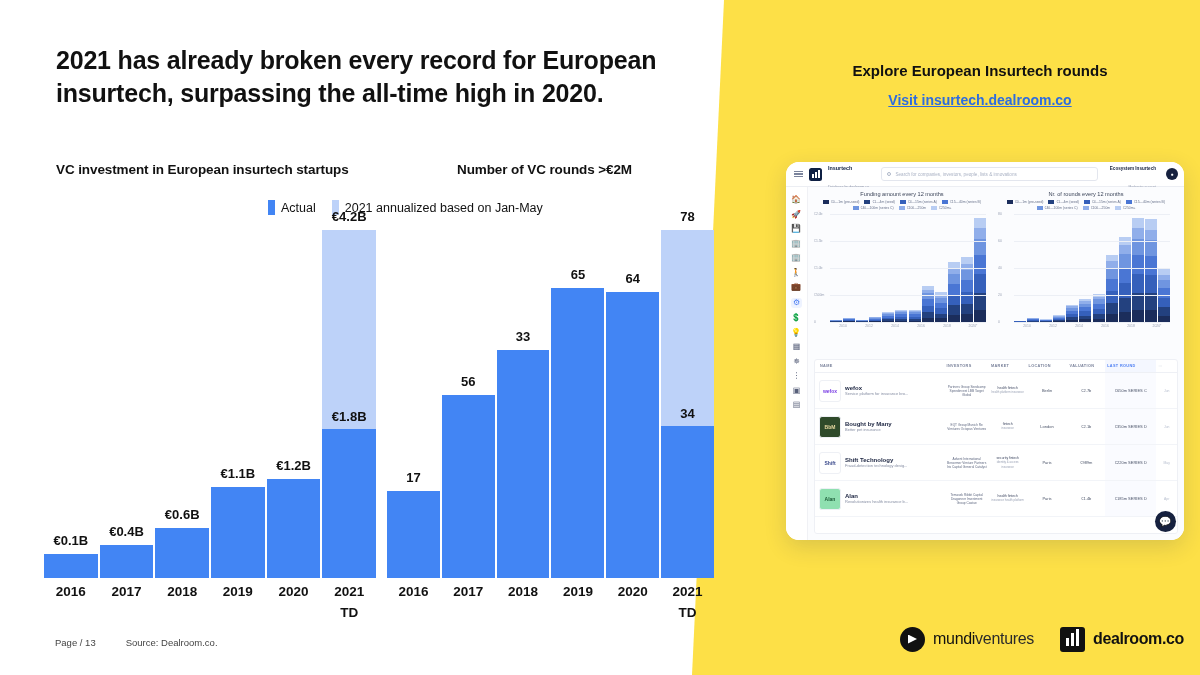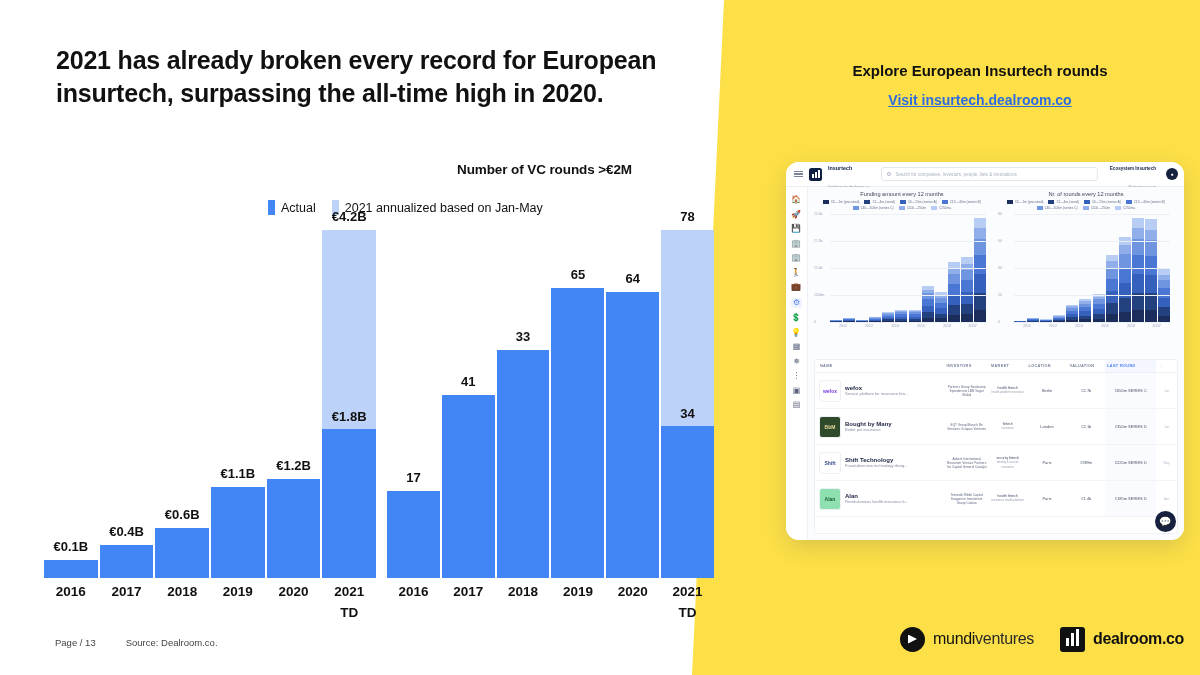--- a/index.html
+++ b/index.html
@@ -211,37 +211,38 @@
   .dr-txt { font-size: 16px; font-weight: bold; color: #111; letter-spacing: -0.4px; }
 </style>
 </head>
 <body>
 
 <div id="slide">
   <div id="left-panel"></div>
 
   <div id="headline">2021 has already broken every record for European insurtech, surpassing the all-time high in 2020.</div>
 
+  <div class="chart-title" id="title-left">VC investment in European insurtech startups</div>
   <div class="chart-title" id="title-right">Number of VC rounds &gt;€2M</div>
 
   <div id="legend">
     <div class="legend-item">
       <span class="legend-swatch" id="sw-actual" style="background: rgb(66, 133, 244);"></span>
       <span>Actual</span>
     </div>
     <div class="legend-item">
       <span class="legend-swatch" id="sw-proj" style="background: rgb(189, 210, 249);"></span>
       <span>2021 annualized based on Jan-May</span>
     </div>
   </div>
 
   <div class="chart" id="chart-left">
     <div class="bars">
         <div class="bar-col">
-          <div class="seg-actual" style="height: 18px;">
+          <div class="seg-actual" style="height: 24px;">
             <span class="val-label val-top">€0.1B</span>
           </div>
         </div>
         <div class="bar-col">
           <div class="seg-actual" style="height: 33.1429px;">
             <span class="val-label val-top">€0.4B</span>
           </div>
         </div>
         <div class="bar-col">
           <div class="seg-actual" style="height: 49.7143px;">
@@ -279,21 +280,21 @@
 
   <div class="chart" id="chart-right">
     <div class="bars">
         <div class="bar-col">
           <div class="seg-actual" style="height: 87px;">
             <span class="val-label val-top">17</span>
           </div>
         </div>
         <div class="bar-col">
           <div class="seg-actual" style="height: 182.923px;">
-            <span class="val-label val-top">41</span>
+            <span class="val-label val-top">56</span>
           </div>
         </div>
         <div class="bar-col">
           <div class="seg-actual" style="height: 227.538px;">
             <span class="val-label val-top">33</span>
           </div>
         </div>
         <div class="bar-col">
           <div class="seg-actual" style="height: 290px;">
             <span class="val-label val-top">65</span>

